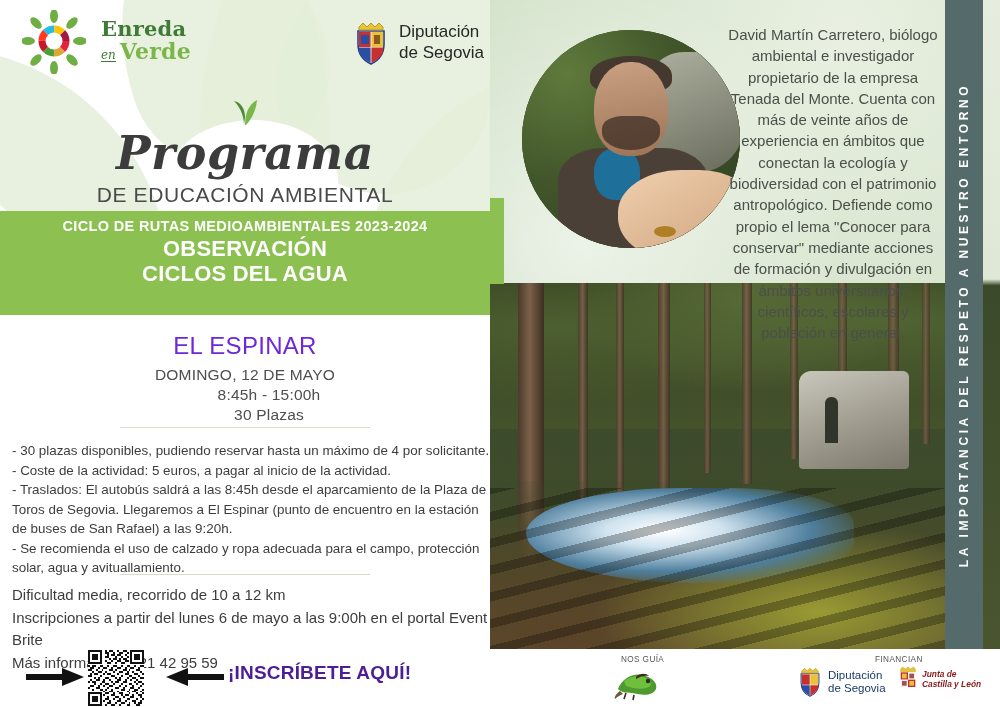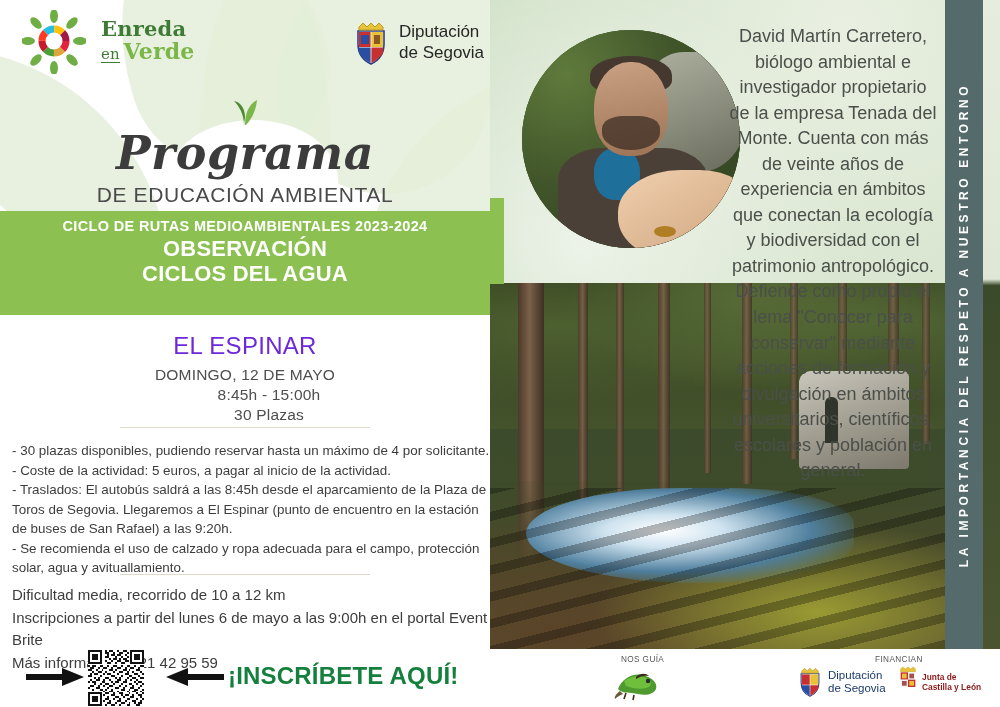--- a/index.html
+++ b/index.html
@@ -44,21 +44,21 @@
   }
   .enreda-logo { position: absolute; left: 22px; top: 10px; display: flex; align-items: center; gap: 15px;}
   .sdg-mark { position: relative; width: 64px; height: 64px; }
   .enreda-words { line-height: 1; padding-bottom: 4px; }
   .enreda-l1 {
     font-family: "DejaVu Serif", serif; font-weight: 700; font-size: 21px;
     color: #3f7a36; letter-spacing: .2px;
   }
   .enreda-l2 { display: flex; align-items: baseline; gap: 4px; margin-top: 1px; }
   .enreda-en {
-    font-family: "DejaVu Serif", serif; font-size: 15px;
+    font-family: "DejaVu Serif", serif; font-style: italic; font-size: 12px;
     color: #3f7a36; border-bottom: 1.5px solid #3f7a36; line-height: 1;
   }
   .enreda-verde {
     font-family: "DejaVu Serif", serif; font-weight: 700; font-size: 22px;
     color: #7ab648; letter-spacing: .2px;
   }
 
   .dip-logo { position: absolute; left: 352px; top: 20px; display: flex; align-items: center; gap: 9px; }
   .dip-name { font-family: "Liberation Sans", sans-serif; font-size: 17px; color: #262626; line-height: 1.22; }
 
@@ -112,21 +112,21 @@
   
   .qr-row { position: absolute; left: 0; top: 648px; width: 490px; height: 58px; }
   .arrow-r, .arrow-l {
     position: absolute; top: 20px; width: 58px; height: 18px;
   }
   .arrow-r { left: 26px; }
   .arrow-l { left: 166px; }
   .qr { position: absolute; left: 88px; top: 650px; width: 56px; height: 56px; }
   .inscribe {
     position: absolute; left: 228px; top: 662px;
-    font-weight: 700; font-size: 24px; color: #15803d; letter-spacing: .2px;
+    font-weight: 700; font-size: 19px; color: #4c1d95; letter-spacing: .2px;
   }
 
   
   .right-col {
     position: absolute; left: 490px; top: 0; width: 510px; height: 707px;
     overflow: hidden; background: #ffffff;
   }
   .bio-panel {
     position: absolute; left: 0; top: 0; width: 455px; height: 283px;
     background:
@@ -182,21 +182,21 @@
     background: linear-gradient(150deg, #f0cfae, #cda27c);
     border-radius: 46% 40% 38% 48%;
   }
   .avatar .coin {
     position: absolute; left: 132px; top: 196px; width: 22px; height: 11px;
     background: #b07f25; border-radius: 50%;
   }
 
   .bio-text {
     position: absolute; left: 238px; top: 24px; width: 210px;
-    font-size: 18px; line-height: 1.42; color: #4b4f4a;
+    font-size: 15px; line-height: 1.42; color: #4b4f4a;
     text-align: center; z-index: 5;
   }
 
   
   .forest {
     position: absolute; left: 0; top: 283px; width: 455px; height: 366px;
     overflow: hidden;
     background: linear-gradient(180deg, #2f3a22 0%, #374226 18%, #3c4b2b 40%, #44502e 100%);
   }
   .canopy {
@@ -262,21 +262,21 @@
     background: #ffffff; z-index: 9;
   }
   .foot-lbl {
     position: absolute; font-size: 8.2px; color: #555; letter-spacing: .4px;
   }
   .foot-nosguia { left: 131px; top: 6px; }
   .foot-financian { left: 385px; top: 6px; }
   .gecko { position: absolute; left: 122px; top: 18px; width: 52px; height: 34px; }
   .dip-foot { position: absolute; left: 307px; top: 17px; display: flex; align-items: center; gap: 5px; }
   .dip-foot .dn { font-size: 11.5px; color: #1b3a6b; line-height: 1.15; }
-  .jcyl-foot { position: absolute; left: 408px; top: 17px; display: flex; align-items: flex-end; gap: 4px; }
+  .jcyl-foot { position: absolute; left: 408px; top: 17px; display: flex; align-items: center; gap: 4px; font-style: italic; }
   .jcyl-foot .jn { font-size: 8.4px; color: #8a1a1a; font-weight: 700; line-height: 1.2; }
 </style>
 </head>
 <body>
 
 <div class="poster">
 
   <div class="left-col">
 
     <div>

